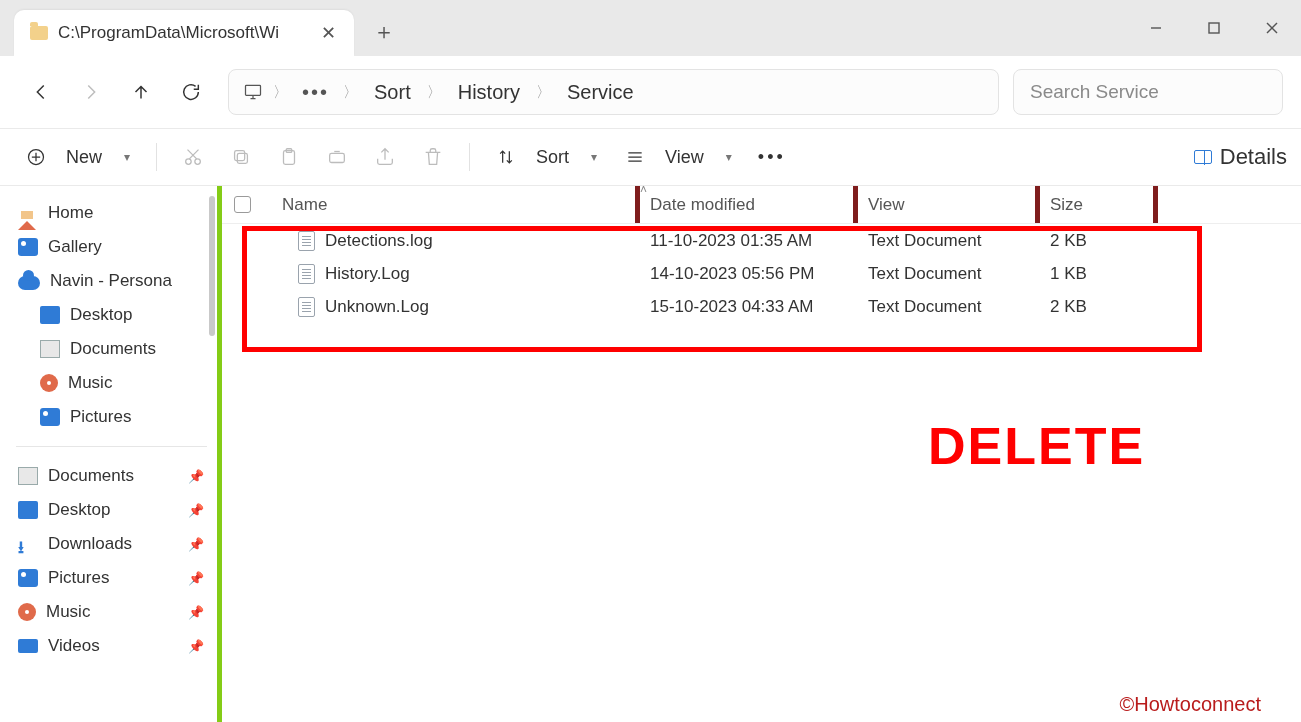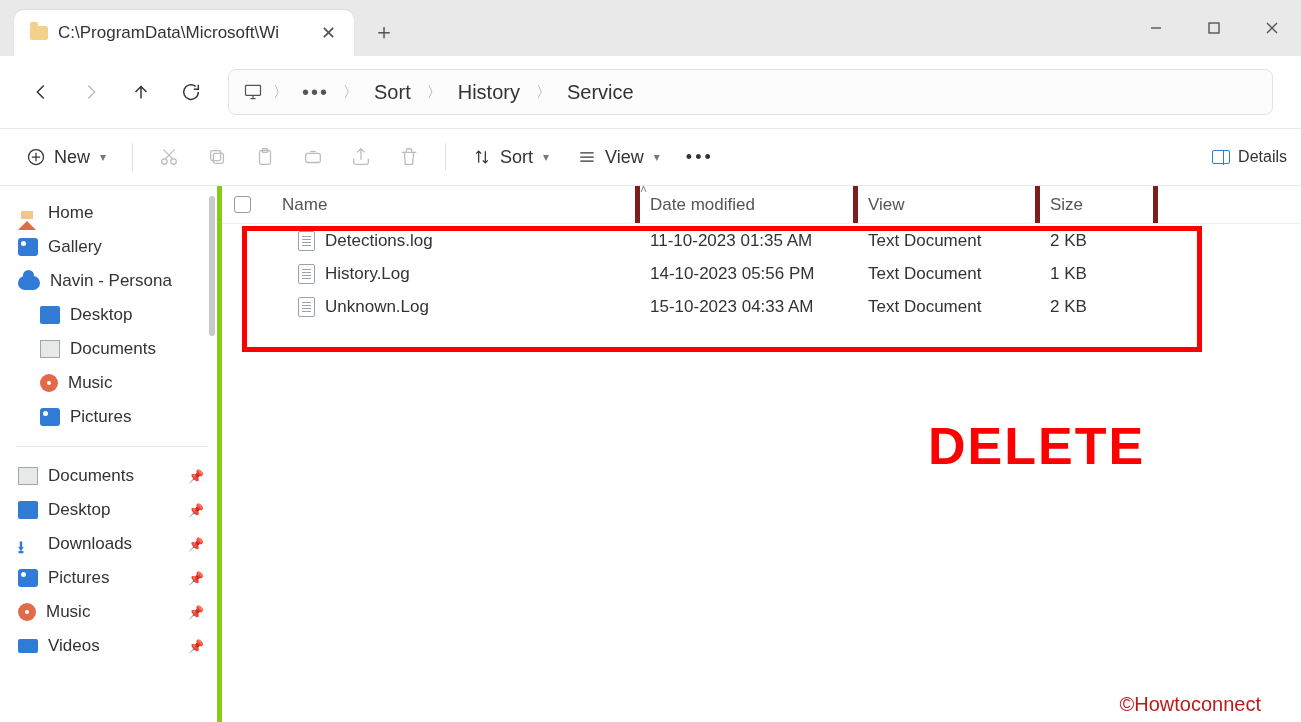--- a/index.html
+++ b/index.html
@@ -27,28 +27,28 @@
   .bc-sep { color:#9a9a9a; font-size:15px; padding:0 4px;}
   .bc-item { font-size:20px; color:#333; padding:2px 6px; cursor:pointer; white-space:nowrap;}
   .bc-item.current { color:#333; }
   .bc-ellipsis { font-size:20px; color:#555; letter-spacing:2px; padding:0 4px; cursor:pointer;}
   .searchbox { width:270px; height:46px; border:1px solid #e3e3e3; border-radius:8px; display:flex; align-items:center; padding:0 14px; background:#fcfcfc;}
   .searchbox input { border:none; outline:none; background:transparent; font-size:19px; color:#666; width:100%;}
   .searchbox input::placeholder { color:#8a8a8a; }
 
   
   .cmdbar { height:58px; border-top:1px solid #eaeaea; border-bottom:1px solid #eaeaea; display:flex; align-items:center; padding:0 14px; gap:4px;}
-  .cmd-chip { display:flex; align-items:center; gap:8px; padding:6px 12px; border-radius:6px; cursor:pointer; color:#333; font-size:18px;}
+  .cmd-chip { display:flex; align-items:center; gap:20px; padding:6px 12px; border-radius:6px; cursor:pointer; color:#333; font-size:18px;}
   .cmd-chip svg { width:20px; height:20px; stroke:currentColor; fill:none; stroke-width:1.5;}
   .vline { width:1px; height:28px; background:#e2e2e2; margin:0 10px;}
   .cmd-icon { width:44px; height:40px; display:flex; align-items:center; justify-content:center; color:#bcbcbc; cursor:default;}
   .cmd-icon svg { width:22px; height:22px; stroke:currentColor; fill:none; stroke-width:1.4;}
   .chev-sm { font-size:12px; color:#777; margin-left:2px;}
   .spacer { flex:1; }
-  .details-chip { display:flex; align-items:center; gap:8px; cursor:pointer; font-size:16px; color:#333;}
+  .details-chip { display:flex; align-items:center; gap:8px; cursor:pointer; font-size:22px; color:#333;}
   .details-chip .det-ic{ width:18px;height:14px;border:1.5px solid #2f7bd6;border-radius:2px;position:relative;}
   .details-chip .det-ic::after{content:"";position:absolute;right:-1.5px;top:-1.5px;bottom:-1.5px;width:7px;border-left:1.5px solid #2f7bd6;}
 
   
   .main { position:absolute; top:186px; bottom:0; left:0; right:0; display:flex;}
   .sidebar { width:222px; padding:10px 4px 0 10px; overflow:hidden; border-right:5px solid #84cc16; position:relative;}
   .sidebar::after{content:"";position:absolute;right:2px;top:10px;width:6px;height:140px;background:#c9c9c9;border-radius:3px;}
   .side-item { display:flex; align-items:center; gap:10px; height:34px; padding:0 8px; font-size:17px; color:#333; cursor:pointer; border-radius:4px;}
   .side-item.sub { padding-left:30px;}
   .side-item .pin { margin-left:auto; color:#9a9a9a; font-size:13px;}
@@ -156,20 +156,23 @@
     <span class="bc-sep">〉</span>
     <span class="bc-ellipsis">•••</span>
     <span class="bc-sep">〉</span>
     <span class="bc-item">Sort</span>
     <span class="bc-sep">〉</span>
     <span class="bc-item">History</span>
     <span class="bc-sep">〉</span>
     <span class="bc-item current">Service</span>
   </div>
 
+  <div class="searchbox">
+    <input placeholder="Search Service" style="">
+  </div>
 </div>
 
 <div class="cmdbar">
   <div class="cmd-chip">
     <svg viewBox="0 0 24 24" stroke="#2f7bd6">
         <circle cx="12" cy="12" r="9"></circle>
         <path d="M12 7v10M7 12h10"></path>
       </svg>
     <span>New</span>
     <span class="chev-sm">▾</span>

